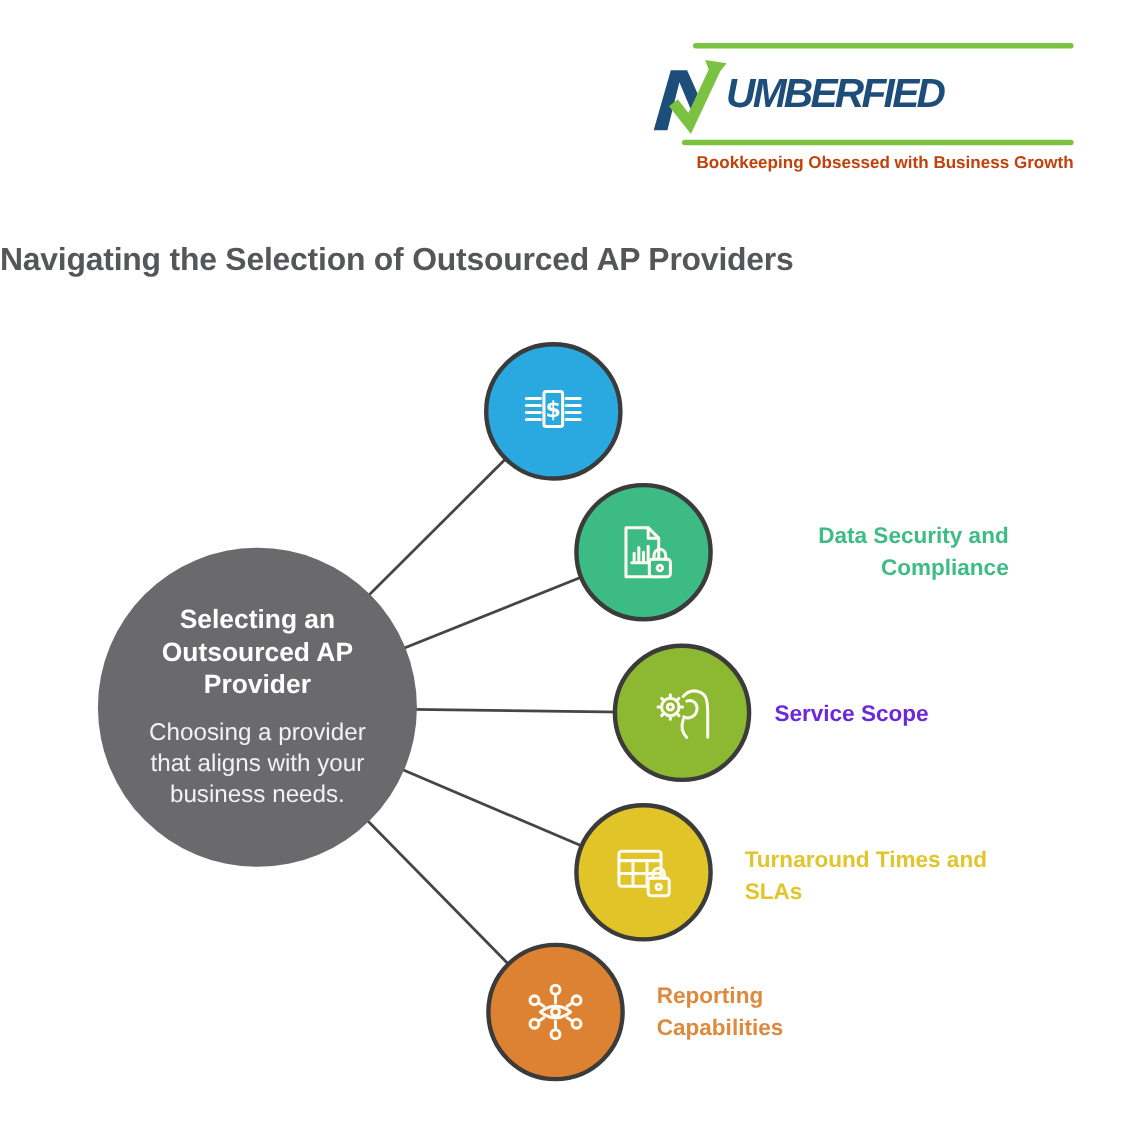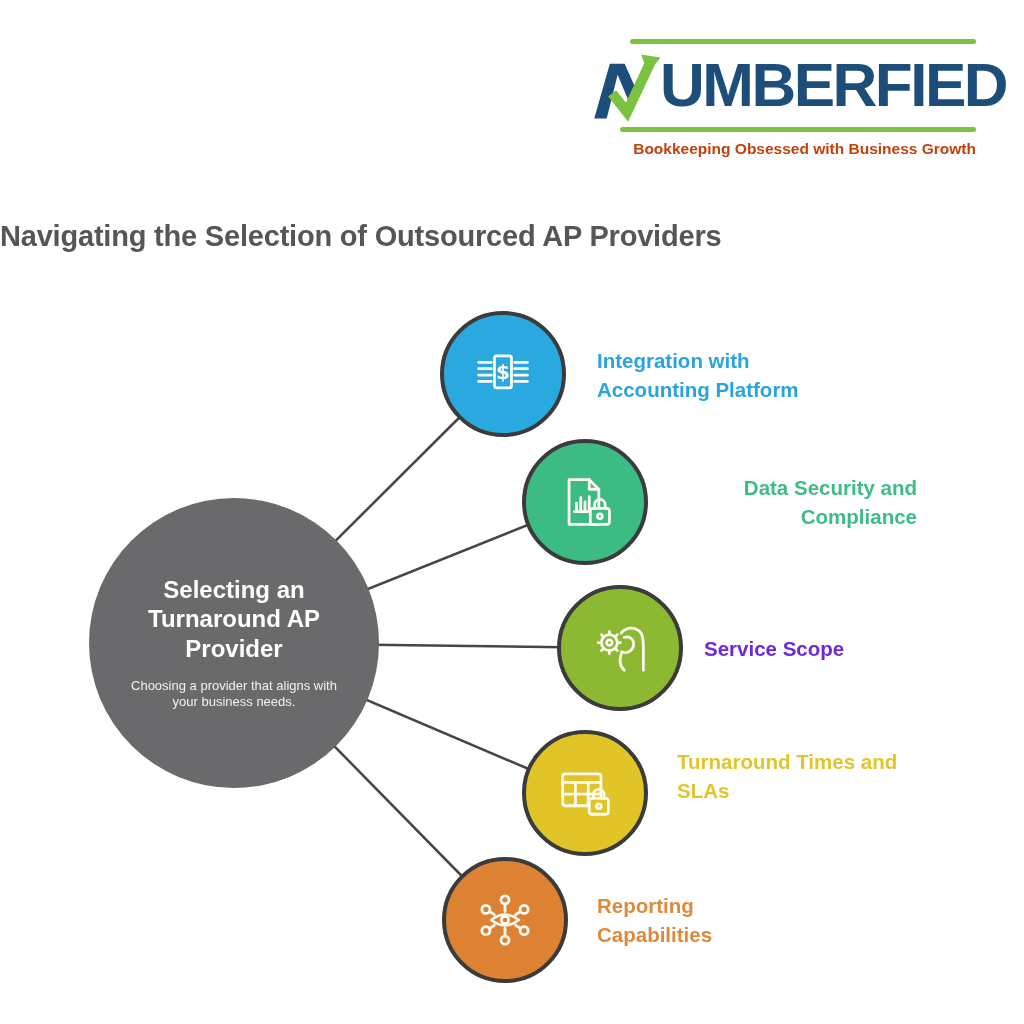--- a/index.html
+++ b/index.html
@@ -7,56 +7,56 @@
     position:relative;width:1024px;height:1024px;overflow:hidden;background:#ffffff;
     font-family:"Liberation Sans","DejaVu Sans",sans-serif;
   }
   
   .logo{position:absolute;left:580px;top:30px;width:400px;}
   .logo-bar-top{position:absolute;left:50px;top:9px;width:346px;height:5px;background:#7CC242;border-radius:3px;}
   .logo-bar-bottom{position:absolute;left:40px;top:97px;width:356px;height:5px;background:#7CC242;border-radius:3px;}
   .logo-row{position:absolute;left:8px;top:20px;display:flex;align-items:flex-start;}
   .logo-glyph{width:78px;height:76px;flex:0 0 auto;}
   .logo-word{
-    font-size:62px;font-weight:bold;color:#1D4E79;
+    font-size:37px;font-weight:bold;font-style:italic;color:#1D4E79;
     letter-spacing:-2.5px;line-height:70px;margin-left:-6px;
   }
   .logo-tagline{
     position:absolute;left:18px;top:110px;width:378px;text-align:right;
     font-size:15.5px;font-weight:bold;color:#c2410c;
   }
   
   .page-title{
     position:absolute;left:0;top:220px;width:1024px;
     font-size:29px;font-weight:bold;color:#555658;letter-spacing:-0.2px;
   }
   
   .lines{position:absolute;left:0;top:0;z-index:1;}
   
   .hub{
     position:absolute;left:89px;top:498px;width:290px;height:290px;border-radius:50%;
     z-index:2;display:flex;flex-direction:column;align-items:center;justify-content:center;
     text-align:center;padding:0 34px;box-sizing:border-box;
   }
   .hub-title{color:#ffffff;font-size:24px;font-weight:bold;line-height:1.22;margin-bottom:15px;}
-  .hub-subtitle{color:#f2f2f2;font-size:13px;line-height:1.28;}
+  .hub-subtitle{color:#f2f2f2;font-size:22px;line-height:1.28;}
   
   .node{
     position:absolute;width:118px;height:118px;border-radius:50%;
     border:4px solid #3B3B3B;box-sizing:content-box;z-index:2;
     display:flex;align-items:center;justify-content:center;
   }
   .node svg{display:block;}
   .node-label{
     position:absolute;z-index:2;font-weight:bold;font-size:20.5px;line-height:1.42;
   }
   .n0{left:440px;top:311px;} .l0{left:597px;top:346px;width:260px;}
   .n1{left:522px;top:439px;} .l1{left:677px;top:473px;width:240px;}
   .n2{left:557px;top:585px;} .l2{left:704px;top:634px;width:240px;}
-  .n3{left:522px;top:730px;} .l3{left:677px;top:747px;width:250px;}
+  .n3{left:522px;top:730px;} .l3{left:677px;top:767px;width:250px;}
   .n4{left:442px;top:857px;} .l4{left:597px;top:891px;width:200px;}
 </style>
 </head>
 <body>
 
 <div id="canvas">
 
   <div class="logo">
     <div class="logo-bar-top" style="background-color: rgb(124, 194, 66);"></div>
     <div class="logo-row">
@@ -75,39 +75,38 @@
 
   <svg class="lines" width="1024" height="1024">
     <line x1="233" y1="643" x2="503" y2="374" stroke-width="2.5" stroke="#454545"></line>
     <line x1="233" y1="643" x2="585" y2="502" stroke-width="2.5" stroke="#454545"></line>
     <line x1="233" y1="643" x2="620" y2="648" stroke-width="2.5" stroke="#454545"></line>
     <line x1="233" y1="643" x2="585" y2="793" stroke-width="2.5" stroke="#454545"></line>
     <line x1="233" y1="643" x2="505" y2="920" stroke-width="2.5" stroke="#454545"></line>
   </svg>
 
   <div class="hub" style="background-color: rgb(106, 106, 108);">
-    <div class="hub-title">Selecting an Turnaround AP Provider</div>
+    <div class="hub-title">Selecting an Outsourced AP Provider</div>
     <div class="hub-subtitle">Choosing a provider that aligns with your business needs.</div>
   </div>
 
   <div class="node n0" style="background-color: rgb(41, 169, 223);">
     <svg width="68" height="68" viewBox="0 0 64 64" fill="none" stroke="#FDFBF2" stroke-width="2.6" stroke-linecap="round" stroke-linejoin="round" style="color: rgb(41, 169, 223);">
       <line x1="9" y1="21" x2="21" y2="21"></line>
         <line x1="9" y1="27" x2="21" y2="27"></line>
       <line x1="9" y1="33" x2="21" y2="33"></line>
         <line x1="9" y1="39" x2="21" y2="39"></line>
       <line x1="43" y1="21" x2="55" y2="21"></line>
         <line x1="43" y1="27" x2="55" y2="27"></line>
       <line x1="43" y1="33" x2="55" y2="33"></line>
         <line x1="43" y1="39" x2="55" y2="39"></line>
       <rect x="24" y="15" width="16" height="30" rx="2" fill="currentColor"></rect>
       <text x="32" y="37" text-anchor="middle" fill="#FDFBF2" stroke="none" font-family="DejaVu Sans, sans-serif" font-size="19" font-weight="bold">$</text>
     </svg>
   </div>
-  <div class="node-label l0" style="color: rgb(42, 165, 220);">Integration with Accounting Platform</div>
 
   <div class="node n1" style="background-color: rgb(60, 187, 132);">
     <svg width="68" height="68" viewBox="0 0 64 64" fill="none" stroke="#FDFBF2" stroke-width="2.6" stroke-linecap="round" stroke-linejoin="round" style="color: rgb(60, 187, 132);">
       <path d="M17,11 h19 l9,9 v33 h-28 z"></path>
       <path d="M36,11 v9 h9"></path>
       <line x1="22" y1="41" x2="36" y2="41"></line>
       <line x1="24" y1="40" x2="24" y2="33"></line>
       <line x1="28" y1="40" x2="28" y2="28"></line>
       <line x1="32" y1="40" x2="32" y2="32"></line>
       <line x1="36" y1="40" x2="36" y2="27"></line>

